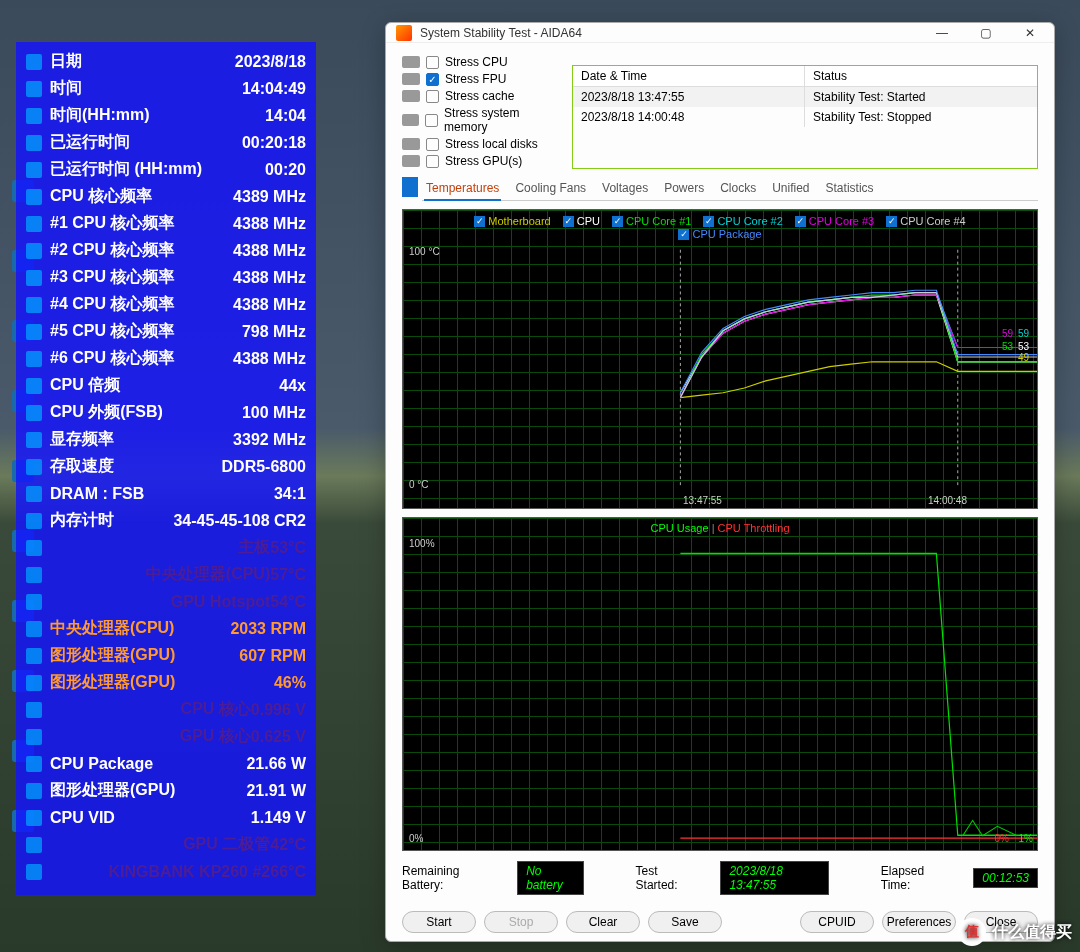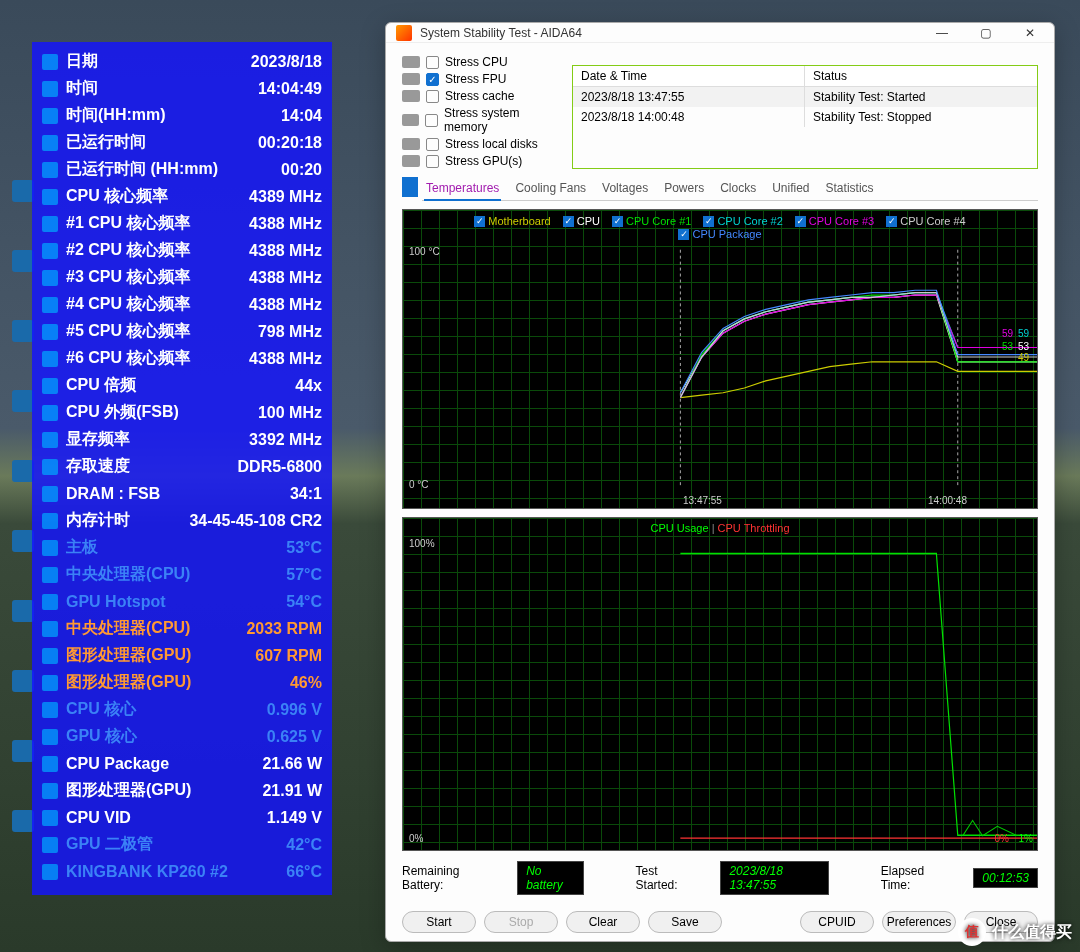--- a/index.html
+++ b/index.html
@@ -7,29 +7,29 @@
     font-family: "Segoe UI", "Microsoft YaHei", sans-serif;
     width: 1080px; height: 952px;
     background: linear-gradient(to bottom, #3a4a5a 0%, #4a5a6a 45%, #6a7a5a 50%, #3a4a3a 55%, #2a3a2a 100%);
     position: relative; overflow: hidden;
   }
   
   .desk-icons { position:absolute; left:12px; top:180px; width:22px; }
   .desk-ico { width:22px; height:22px; background:#1a6aaa; margin-bottom:48px; border-radius:3px; }
   
   .osd {
-    position:absolute; left:32px; top:42px; width:300px;
+    position:absolute; left:16px; top:42px; width:300px;
     background: rgba(20,20,255,0.82);
     color:#fff; font-size:16px; font-weight:600; padding:6px 10px 10px 10px;
   }
   .osd-row { display:flex; align-items:center; height:27px; }
   .osd-ico { width:16px; height:16px; background:#0af; border-radius:2px; margin-right:8px; flex-shrink:0; opacity:0.7;}
   .osd-lbl { flex:1; white-space:nowrap; }
   .osd-val { text-align:right; white-space:nowrap; font-weight:700;}
-  .c-cyan { color:#3b82f6; }
+  .c-cyan { color:#4c1d95;text-align:right; }
   .c-orange { color:#f93; }
   
   .win {
     position:absolute; left:385px; top:22px; width:670px; height:920px;
     background:#fdfdfd; border:1px solid #aaa; border-radius:6px;
     box-shadow:0 6px 24px rgba(0,0,0,0.25);
     display:flex; flex-direction:column;
   }
   .titlebar { height:20px; display:flex; align-items:center; padding:0 2px 0 10px; border-bottom:1px solid #eee;}
   .titlebar .ico { width:16px;height:16px;background:linear-gradient(135deg,#f90,#f30);border-radius:2px;margin-right:8px;}
@@ -45,21 +45,21 @@
   .log-table { flex:1; border:1px solid #84cc16; font-size:12px;margin-top:12px; }
   .log-head { display:flex; background:#fff;border-bottom:1px solid #ddd;}
   .log-head div, .log-row div { padding:3px 8px;}
   .log-col1{width:50%;border-right:1px solid #ddd;}
   .log-col2{width:50%;}
   .log-row{display:flex;}
   .log-row:nth-child(odd){background:#f2f2f2;}
   
   .tabs { display:flex; gap:12px; font-size:12px; color:#555; border-bottom:1px solid #ccc; padding:0 2px;}
   .tab { padding:4px 2px; cursor:pointer;}
-  .tab.active{color:#a21caf;border-bottom:2px solid #1070d0;margin-bottom:-1px;}
+  .tab.active{color:#c2410c;border-bottom:2px solid #1070d0;margin-bottom:-1px;}
   .tab-side{width:16px;background:#1070d0;height:20px;align-self:flex-start;margin-right:4px;}
   
   .chart-area{flex:1;display:flex;flex-direction:column;gap:8px;min-height:0;}
   .chart{background:#000;border:1px solid #555;position:relative;overflow:hidden;}
   .chart.temp{height:300px;}
   .chart.usage{flex:1;}
   .grid{position:absolute;inset:0;background-image:
     linear-gradient(#0a4a0a 1px,transparent 1px),
     linear-gradient(90deg,#0a4a0a 1px,transparent 1px);
     background-size:18px 18px;}

